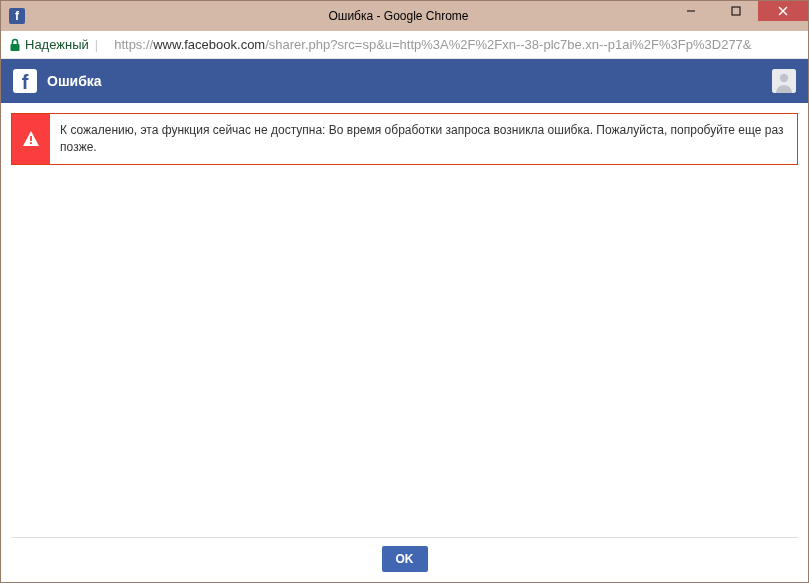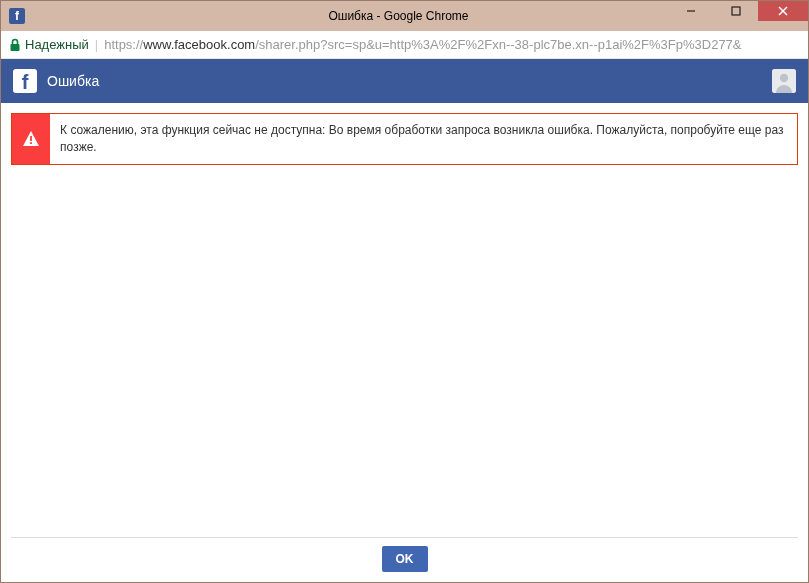--- a/index.html
+++ b/index.html
@@ -47,41 +47,41 @@
     background: #fff;
     display: flex; align-items: center;
     padding: 0 8px;
     font-size: 13px;
     border-bottom: 1px solid #e5e5e5;
     overflow: hidden; white-space: nowrap;
   }
   .lock-icon { color: #0b8043; margin-right: 4px; display: flex; }
   .secure-label { color: #14532d; margin-right: 6px; }
   .addr-sep { color: #ccc; margin-right: 6px; }
-  .url { color: #999; }
+  .url { color: #999; margin-left: 10px; }
   .url .host { color: #333; }
 
   .fb-header {
     height: 44px;
     background: #3b5998;
     display: flex; align-items: center;
     padding: 0 12px;
     color: #fff;
   }
   .fb-logo {
     width: 24px; height: 24px;
     background: #fff;
     color: #3b5998;
     display: flex; align-items: flex-end; justify-content: center;
     font-weight: bold; font-size: 20px; font-family: Arial;
     border-radius: 3px;
     margin-right: 10px;
     line-height: 22px;
   }
-  .fb-title { font-size: 14px; font-weight: normal; flex: 1; }
+  .fb-title { font-size: 14px; font-weight: bold; flex: 1; }
   .avatar {
     width: 24px; height: 24px; border-radius: 3px;
     background: #ddd;
     display: flex; align-items: center; justify-content: center;
     overflow: hidden;
   }
 
   .content {
     background: #fff;
     height: calc(583px - 30px - 28px - 44px - 2px);

